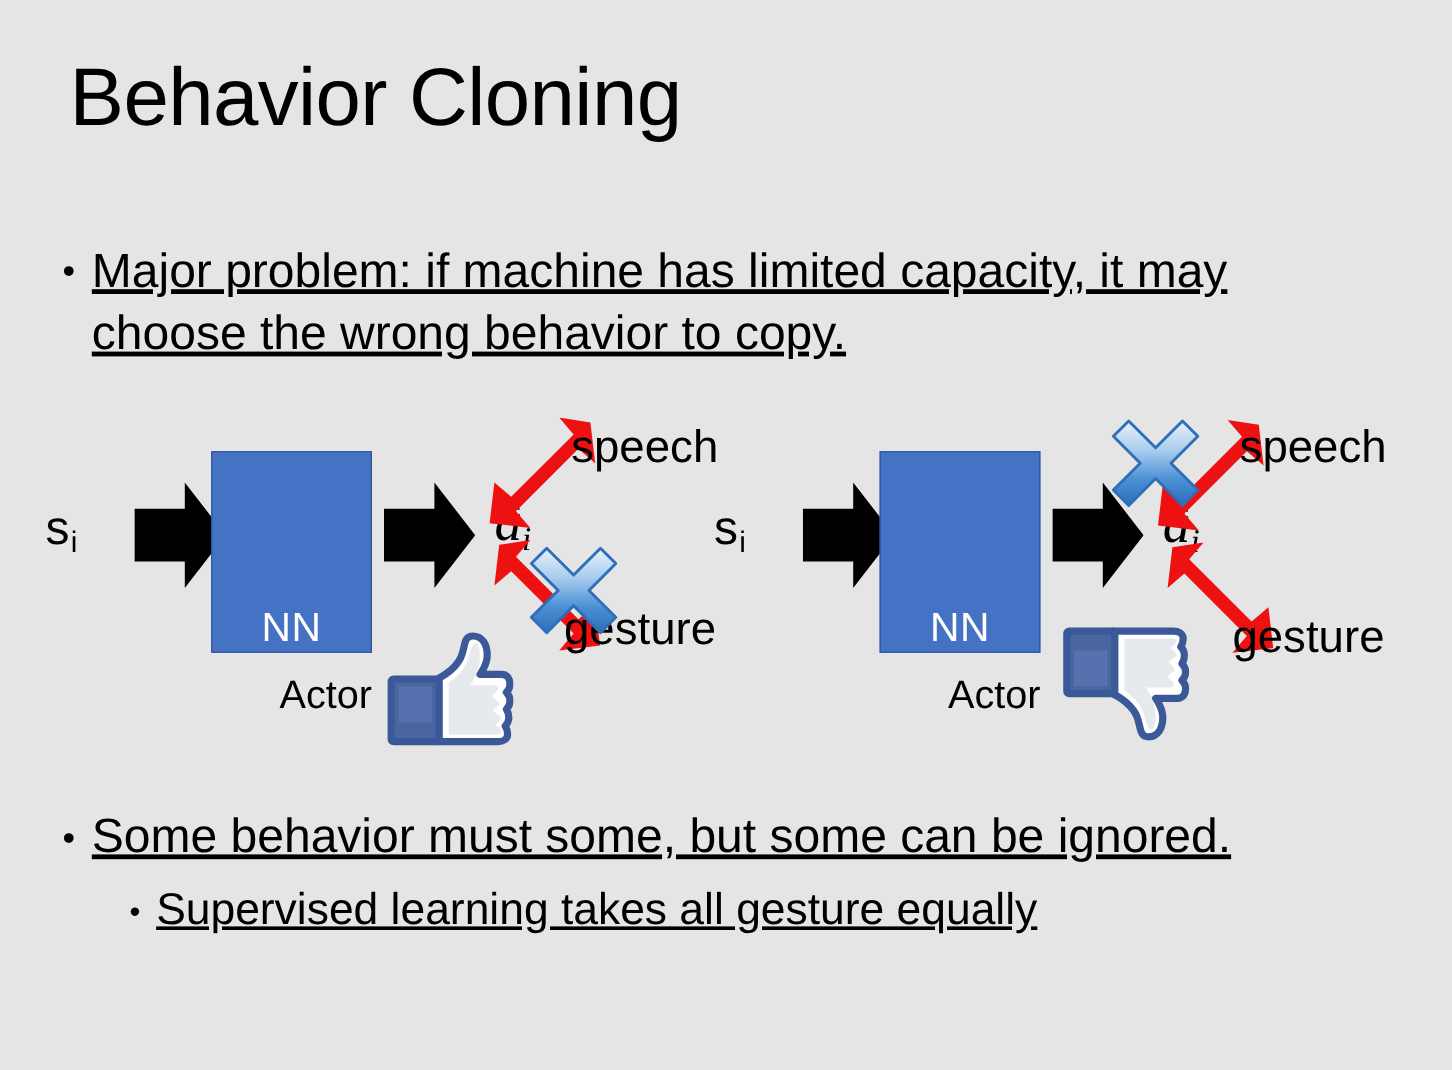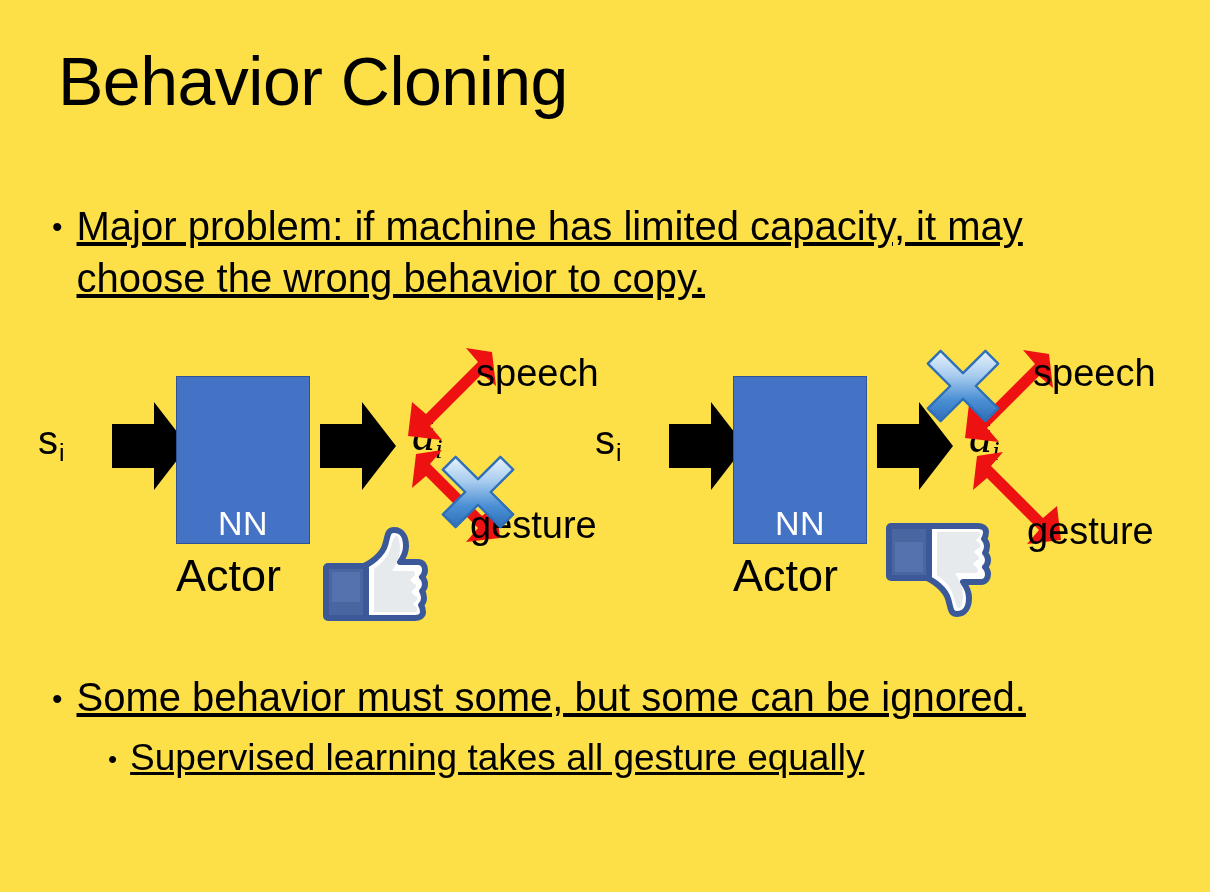--- a/index.html
+++ b/index.html
@@ -8,21 +8,21 @@
     background: #ffffff;
   }
   body {
     font-family: "Liberation Sans", sans-serif;
     -webkit-font-smoothing: antialiased;
   }
   #slide {
     position: relative;
     width: 1210px;
     height: 892px;
-    background: #fde047;
+    background: #e5e5e5;
     overflow: hidden;
   }
 
   
   #slide-title {
     position: absolute;
     left: 58px;
     top: 46px;
     font-size: 68px;
     line-height: 1.05;
@@ -128,24 +128,24 @@
   .nn-label {
     color: #ffffff;
     font-size: 34px;
     font-family: "Liberation Sans", sans-serif;
     letter-spacing: 0.5px;
   }
 
   .actor-label {
     position: absolute;
     left: 168px;
-    top: 210px;
+    top: 220px;
     width: 134px;
-    text-align: left;
-    font-size: 45px;
+    text-align: right;
+    font-size: 33px;
     color: #000;
     font-family: "Liberation Sans", sans-serif;
   }
 
   .blk-arrow { position: absolute; }
   .blk-arrow.in  { left: 104px; top: 58px; }
   .blk-arrow.out { left: 312px; top: 58px; }
 
   .a-hat {
     position: absolute;

